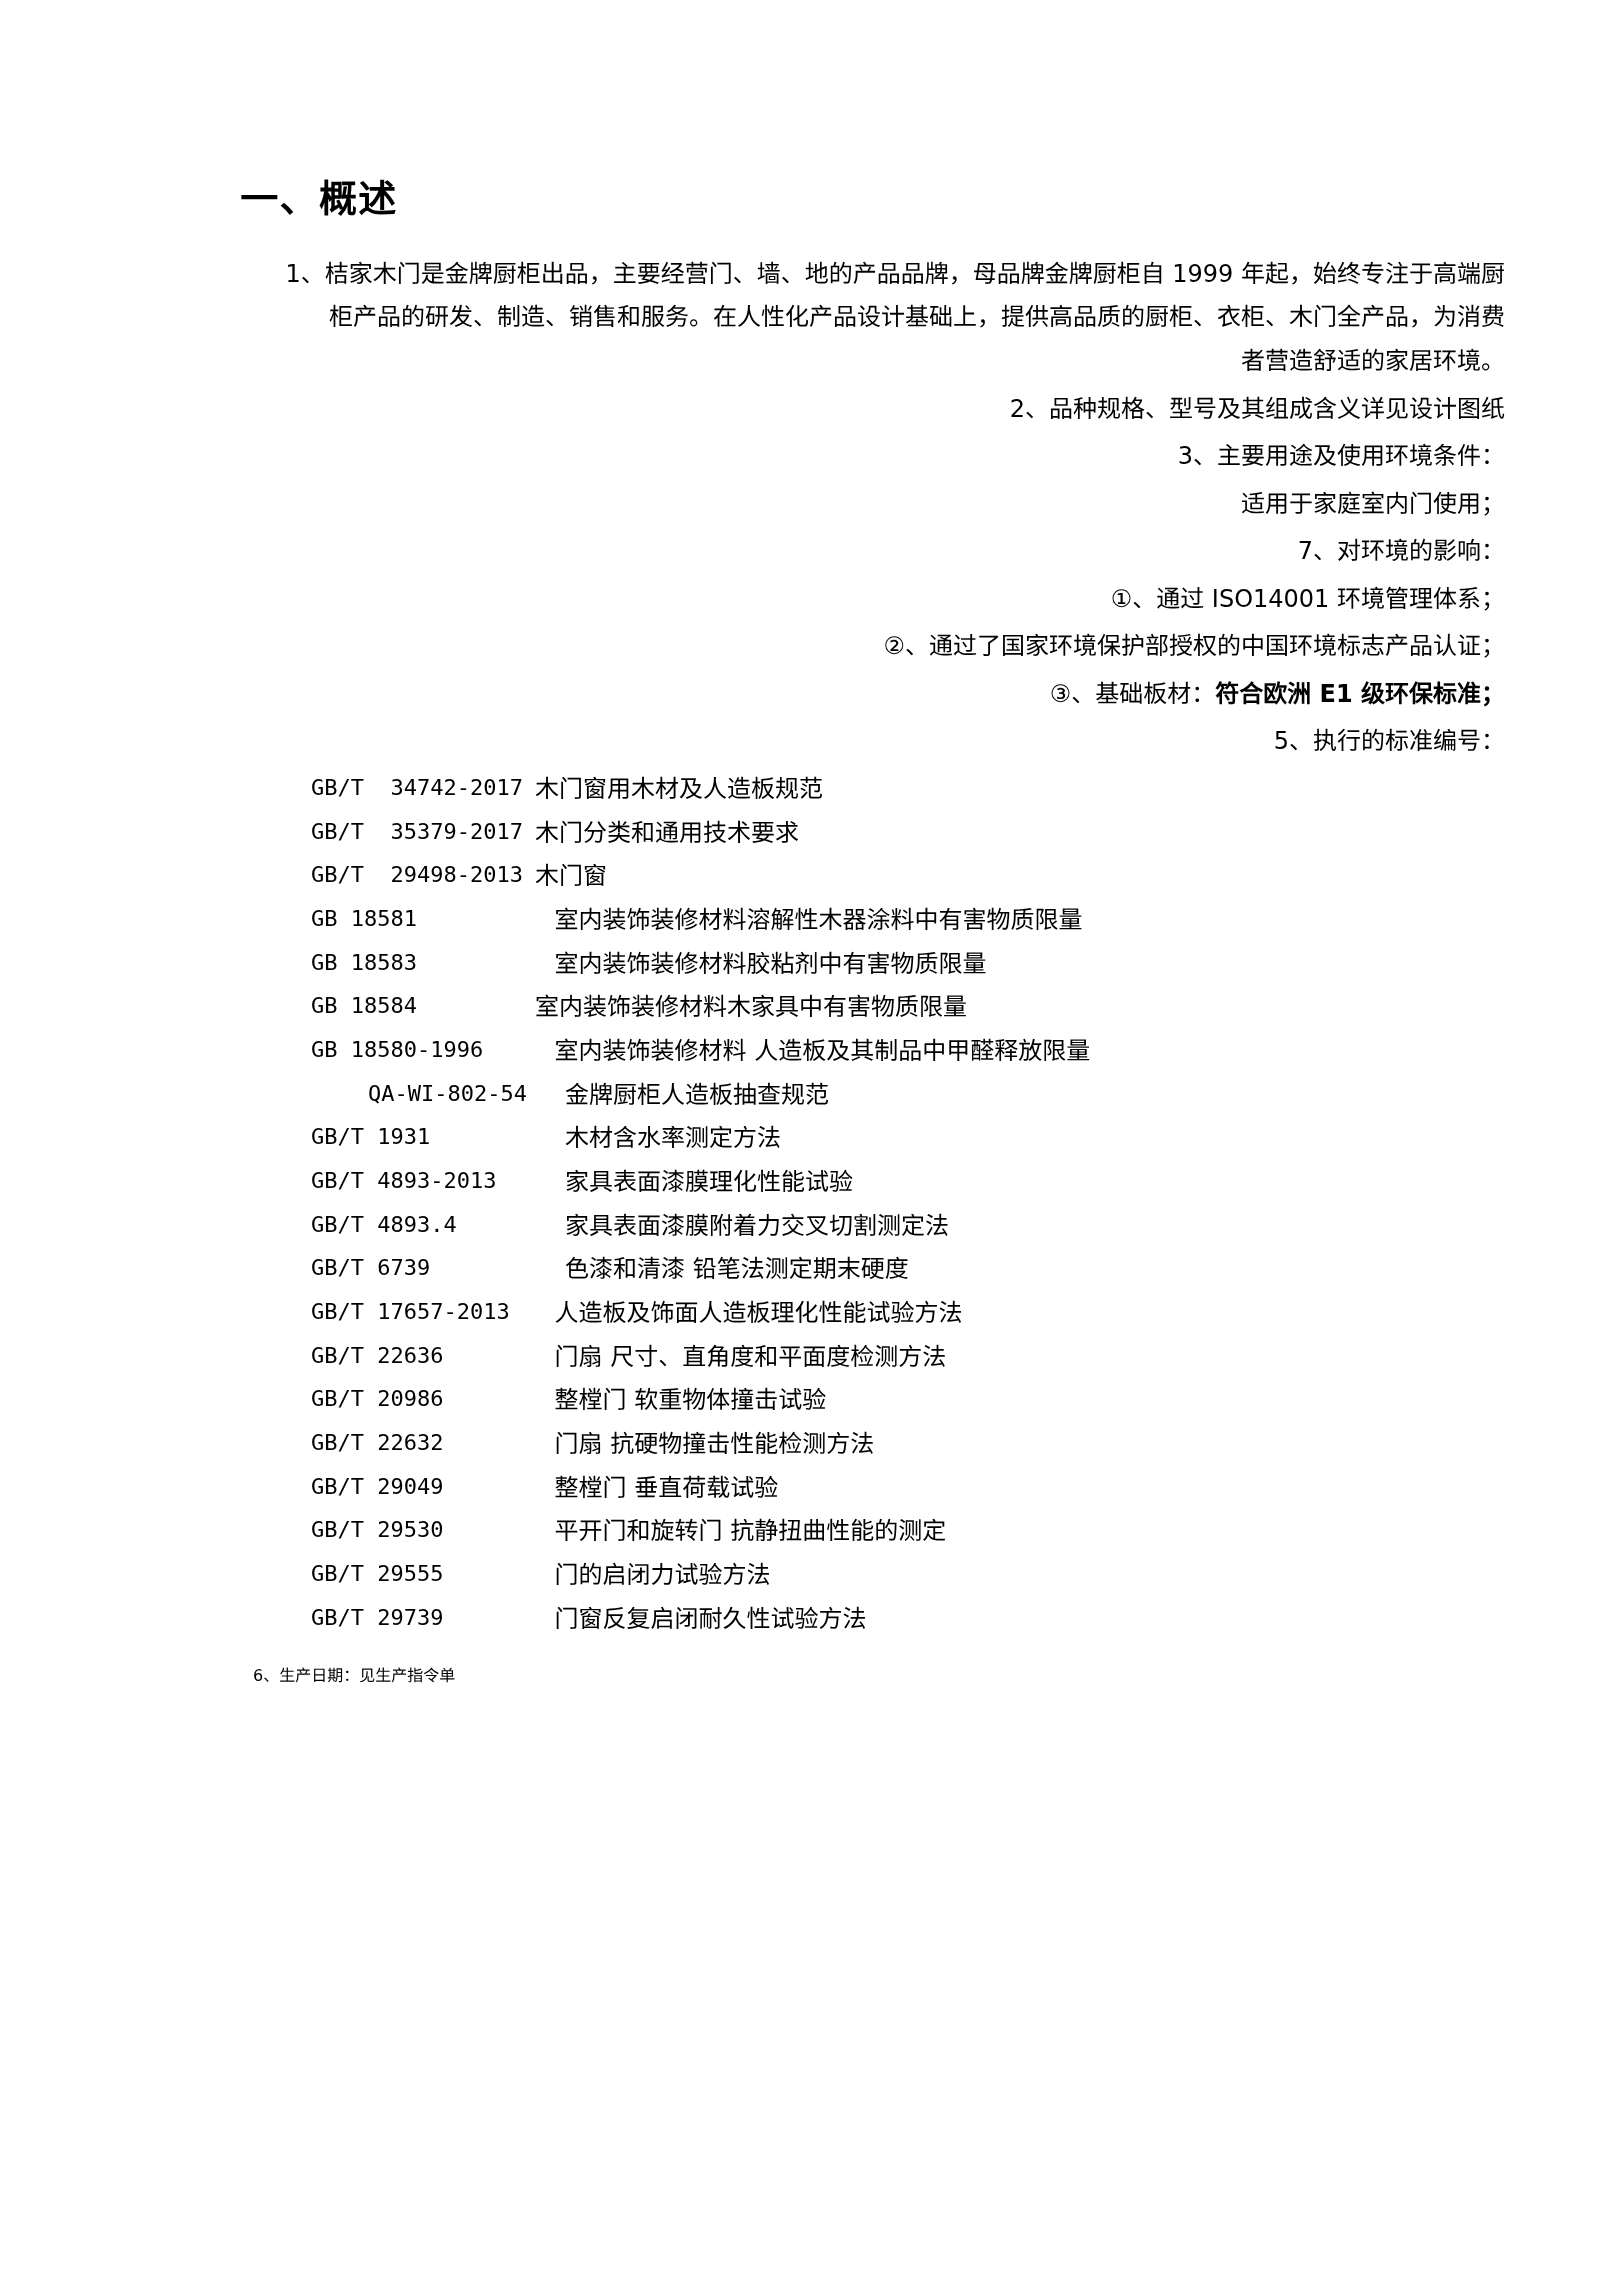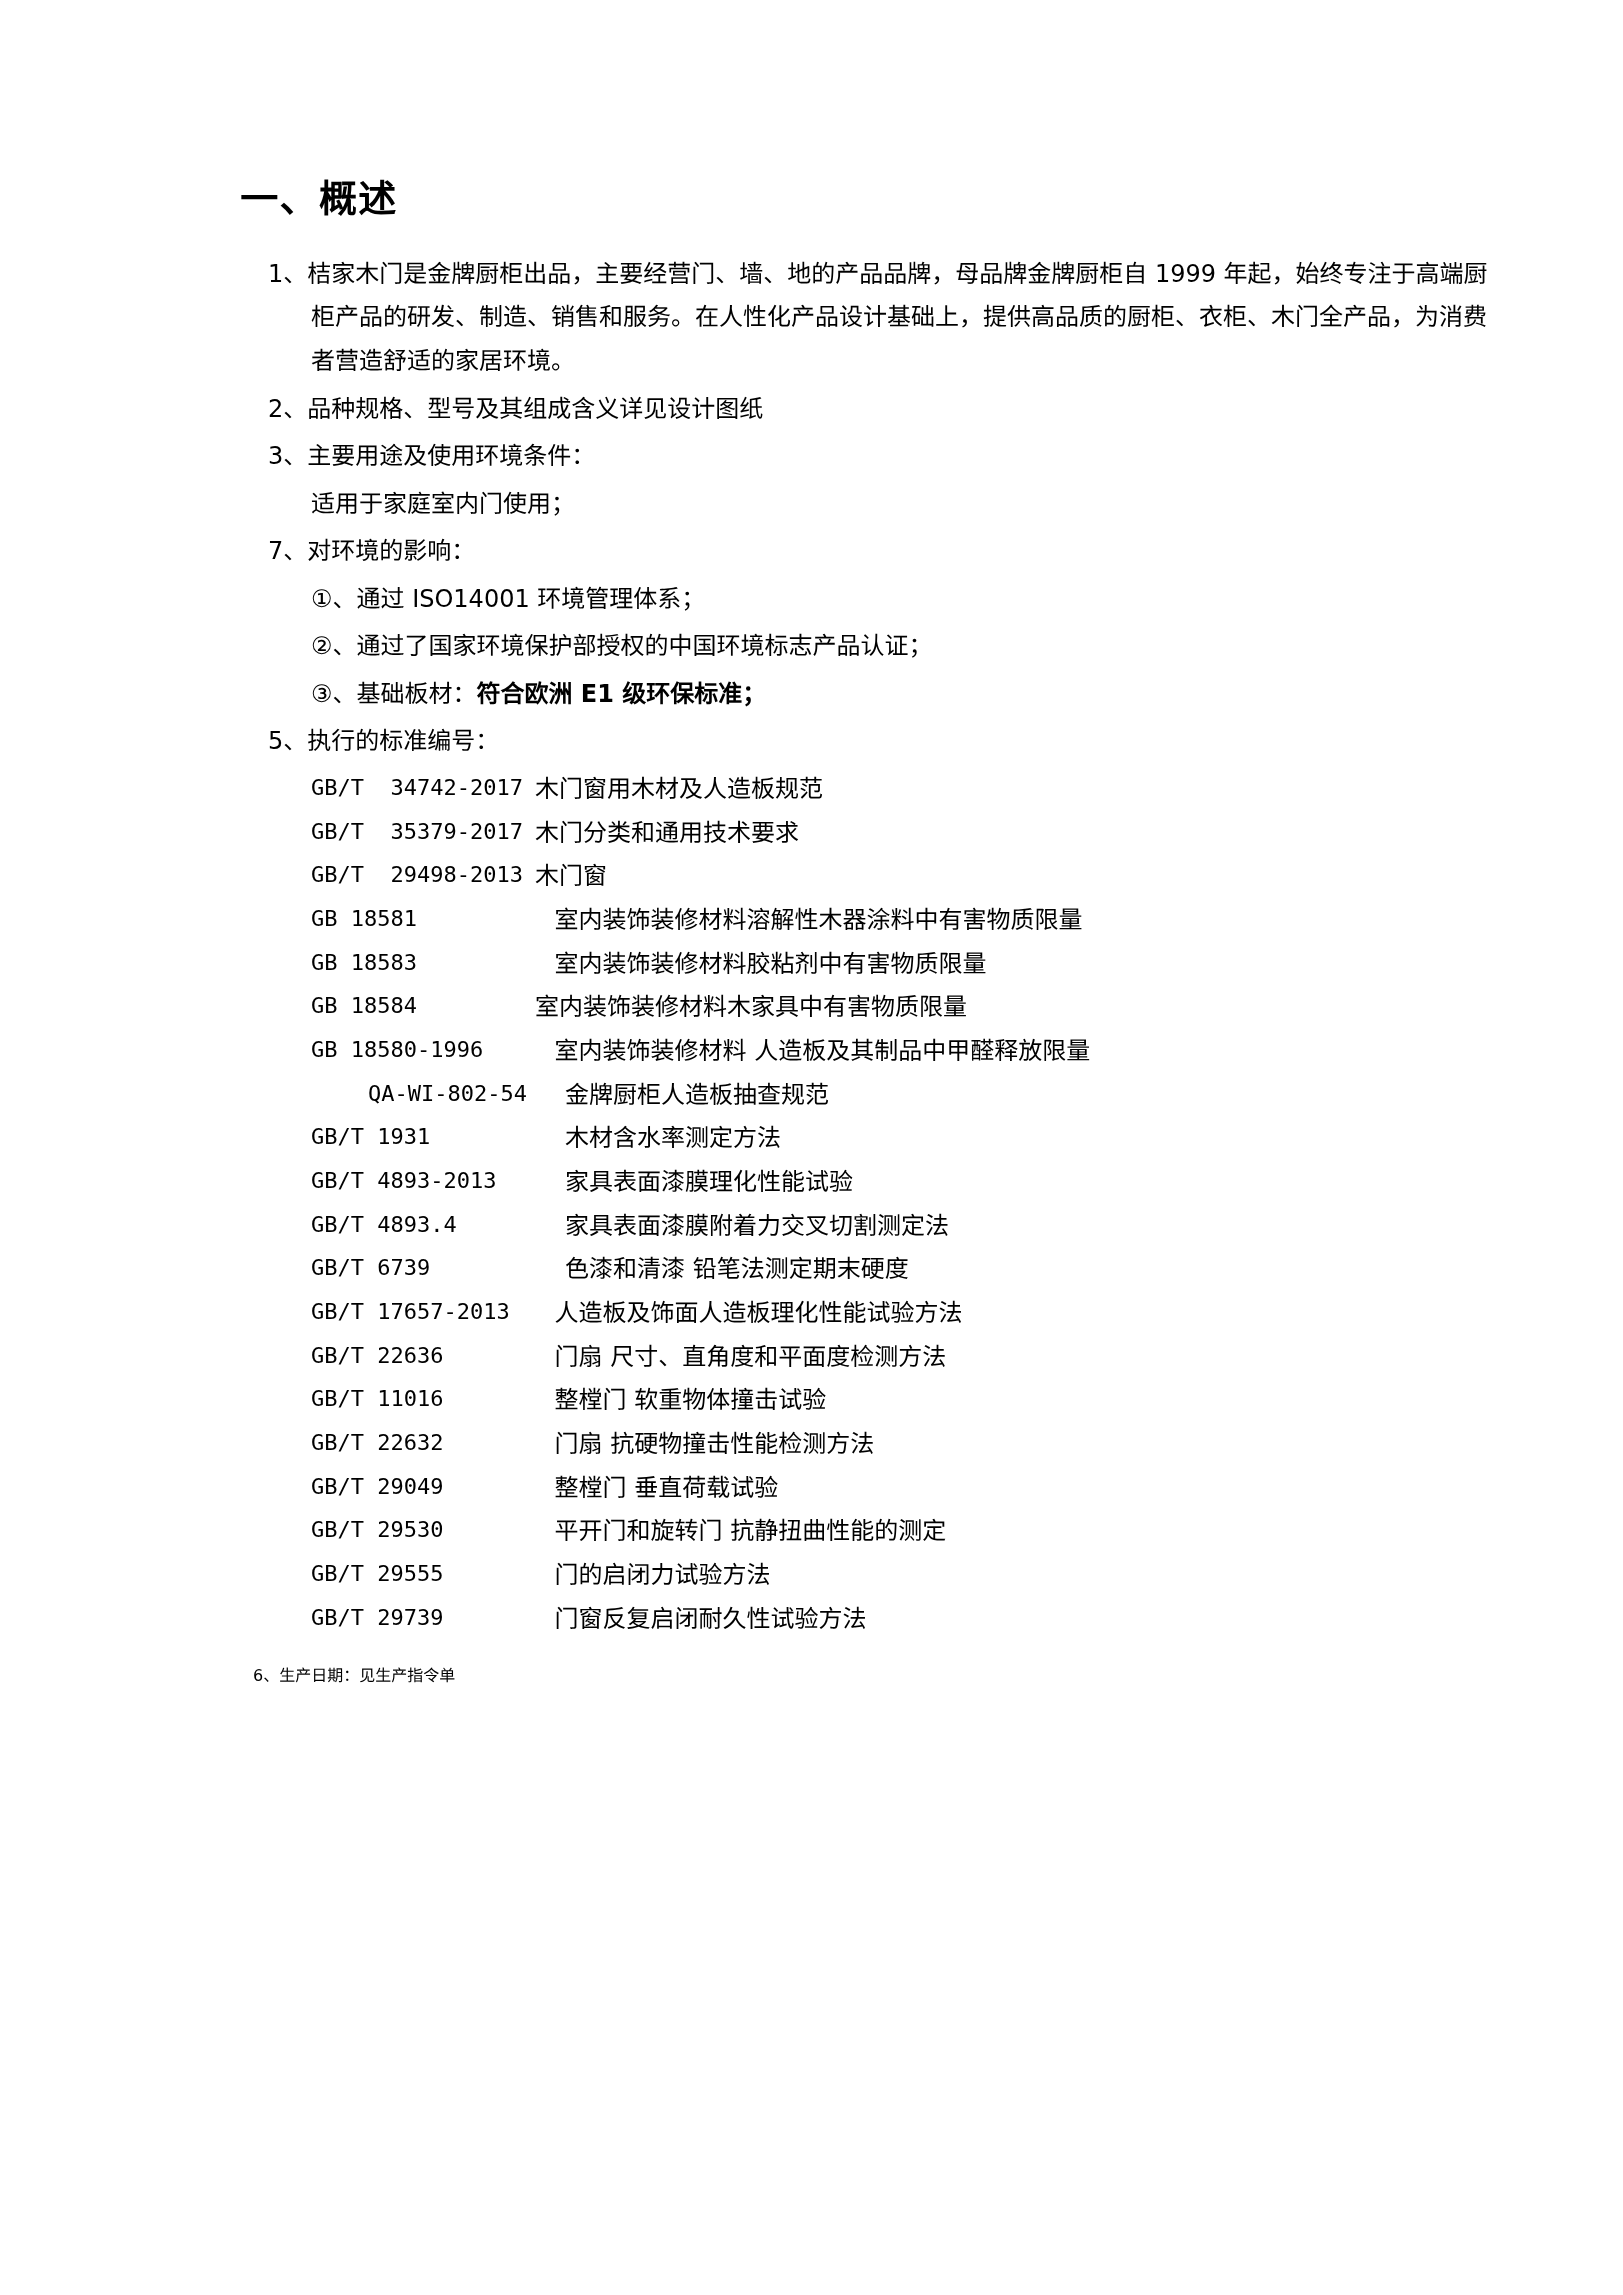--- a/index.html
+++ b/index.html
@@ -37,20 +37,21 @@
     font-size: 38px;
     letter-spacing: 1.3px;
     margin: 0 0 30px 18.3px;
     line-height: 1.2;
   }
   .para {
     font-family: "DejaVu Sans", "Liberation Sans", sans-serif;
     font-size: 24px;
     line-height: 1.82;
     margin: 0 0 3.9px 0;
+    text-align: right;
   }
   .lvl1 {
     margin-left: 46px;
     text-indent: 0;
   }
   .hang {
     padding-left: 43px;
     text-indent: -43px;
   }
   .lvl2 {
@@ -171,21 +172,21 @@
         </div>
         <div class="std-row">
           <span class="std-code" style="min-width: 216px;">GB/T 17657-2013</span>
           <span class="std-name" style="margin-left: 19.6px;">人造板及饰面人造板理化性能试验方法</span>
         </div>
         <div class="std-row">
           <span class="std-code" style="min-width: 216px;">GB/T 22636</span>
           <span class="std-name" style="margin-left: 19.6px;">门扇 尺寸、直角度和平面度检测方法</span>
         </div>
         <div class="std-row">
-          <span class="std-code" style="min-width: 216px;">GB/T 11016</span>
+          <span class="std-code" style="min-width: 216px;">GB/T 20986</span>
           <span class="std-name" style="margin-left: 19.6px;">整樘门 软重物体撞击试验</span>
         </div>
         <div class="std-row">
           <span class="std-code" style="min-width: 216px;">GB/T 22632</span>
           <span class="std-name" style="margin-left: 19.6px;">门扇 抗硬物撞击性能检测方法</span>
         </div>
         <div class="std-row">
           <span class="std-code" style="min-width: 216px;">GB/T 29049</span>
           <span class="std-name" style="margin-left: 19.6px;">整樘门 垂直荷载试验</span>
         </div>

